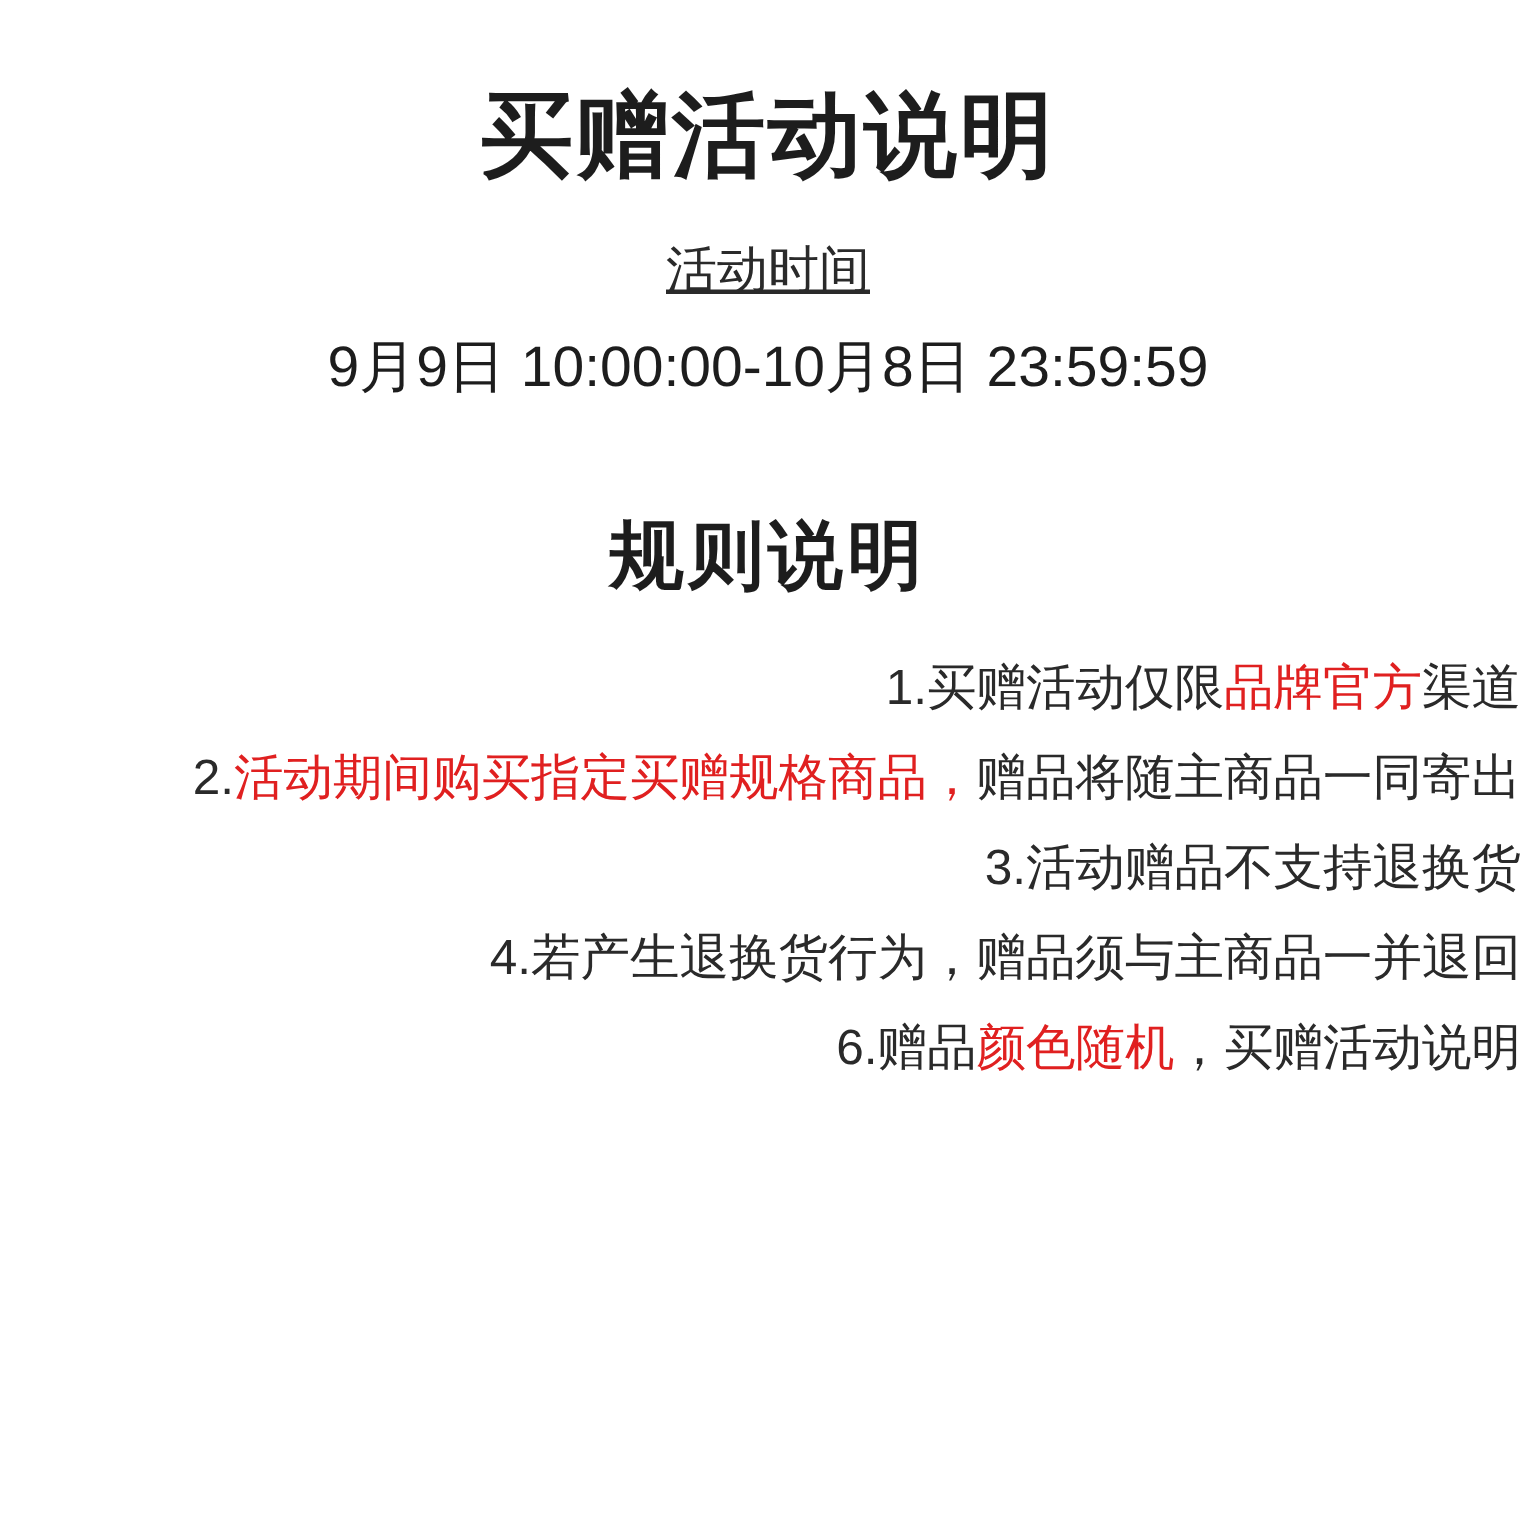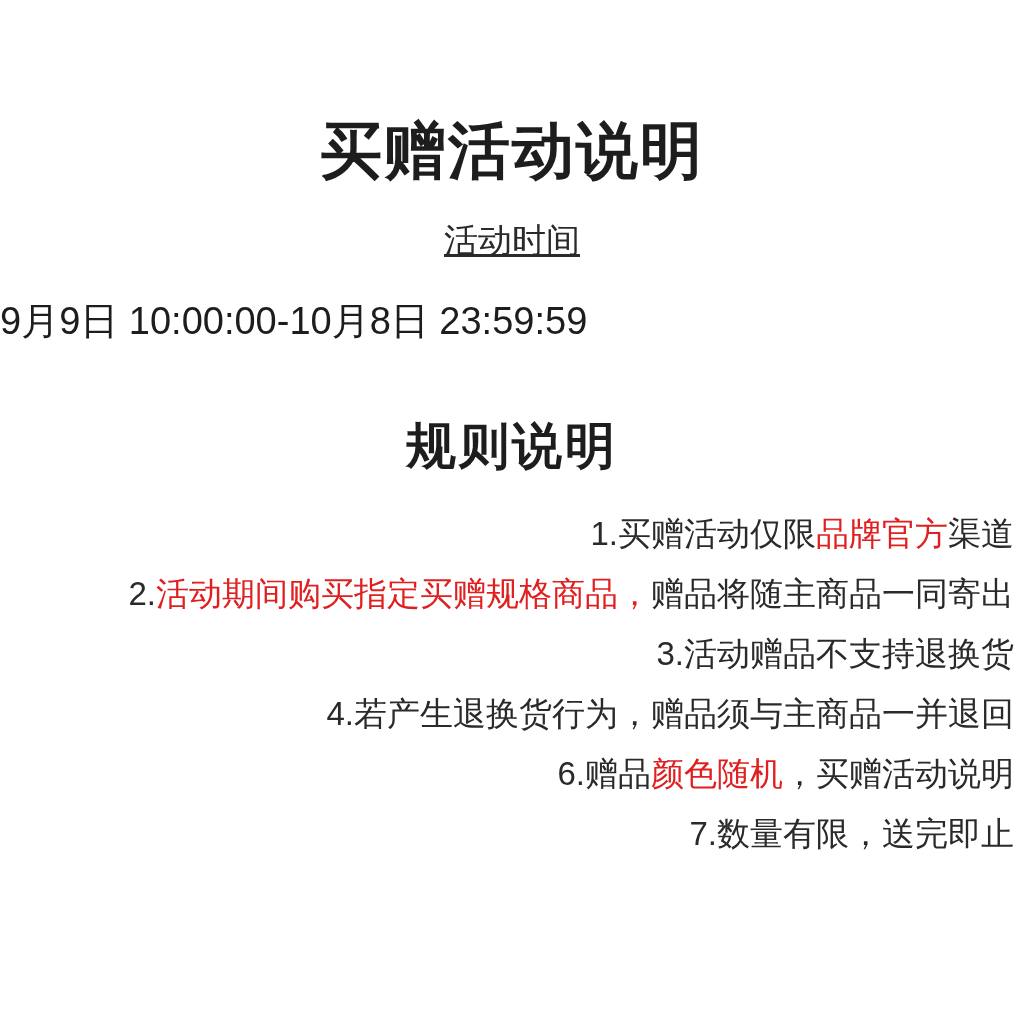--- a/index.html
+++ b/index.html
@@ -12,39 +12,40 @@
   body{
     width:1024px;height:1024px;
     background:var(--bg);
     font-family:"Liberation Sans","DejaVu Sans",sans-serif;
     color:var(--text-body);
     overflow:hidden;
   }
   .page{width:1024px;height:1024px;position:relative;}
   .title{
     margin:0;
-    padding-top:120px;
+    padding-top:60px;
     text-align:center;
     font-size:62px;
     line-height:1;
     font-weight:700;
     letter-spacing:2px;
     color:var(--text-heading);
   }
   .time-label{
     margin-top:38px;
     text-align:center;
     font-size:34px;
     line-height:1.2;
     font-weight:400;
     color:var(--text-body);
     text-decoration:underline;
   }
   .time-range{
-    margin-top:38px;
+    margin-top:22px;
+    text-align:center;
     font-size:38px;
     line-height:1.2;
     font-weight:500;
     color:var(--text-heading);
   }
   .rules-heading{
     margin:72px 0 0 0;
     text-align:center;
     font-size:50px;
     line-height:1.2;
@@ -74,15 +75,14 @@
   <h1 class="title">买赠活动说明</h1>
   <div class="time-label">活动时间</div>
   <div class="time-range">9月9日 10:00:00-10月8日 23:59:59</div>
   <h2 class="rules-heading">规则说明</h2>
   <ul class="rules">
     <li class="rule"><span>1.买赠活动仅限</span><span class="red">品牌官方</span><span>渠道</span></li>
     <li class="rule"><span>2.</span><span class="red">活动期间购买指定买赠规格商品，</span><span>赠品将随主商品一同寄出</span></li>
     <li class="rule"><span>3.活动赠品不支持退换货</span></li>
     <li class="rule"><span>4.若产生退换货行为，赠品须与主商品一并退回</span></li>
     <li class="rule"><span>6.赠品</span><span class="red">颜色随机</span><span>，买赠活动说明</span></li>
-    <li class="rule"><span>7.数量有限，送完即止</span></li>
   </ul>
 </div>
 
 </body></html>

